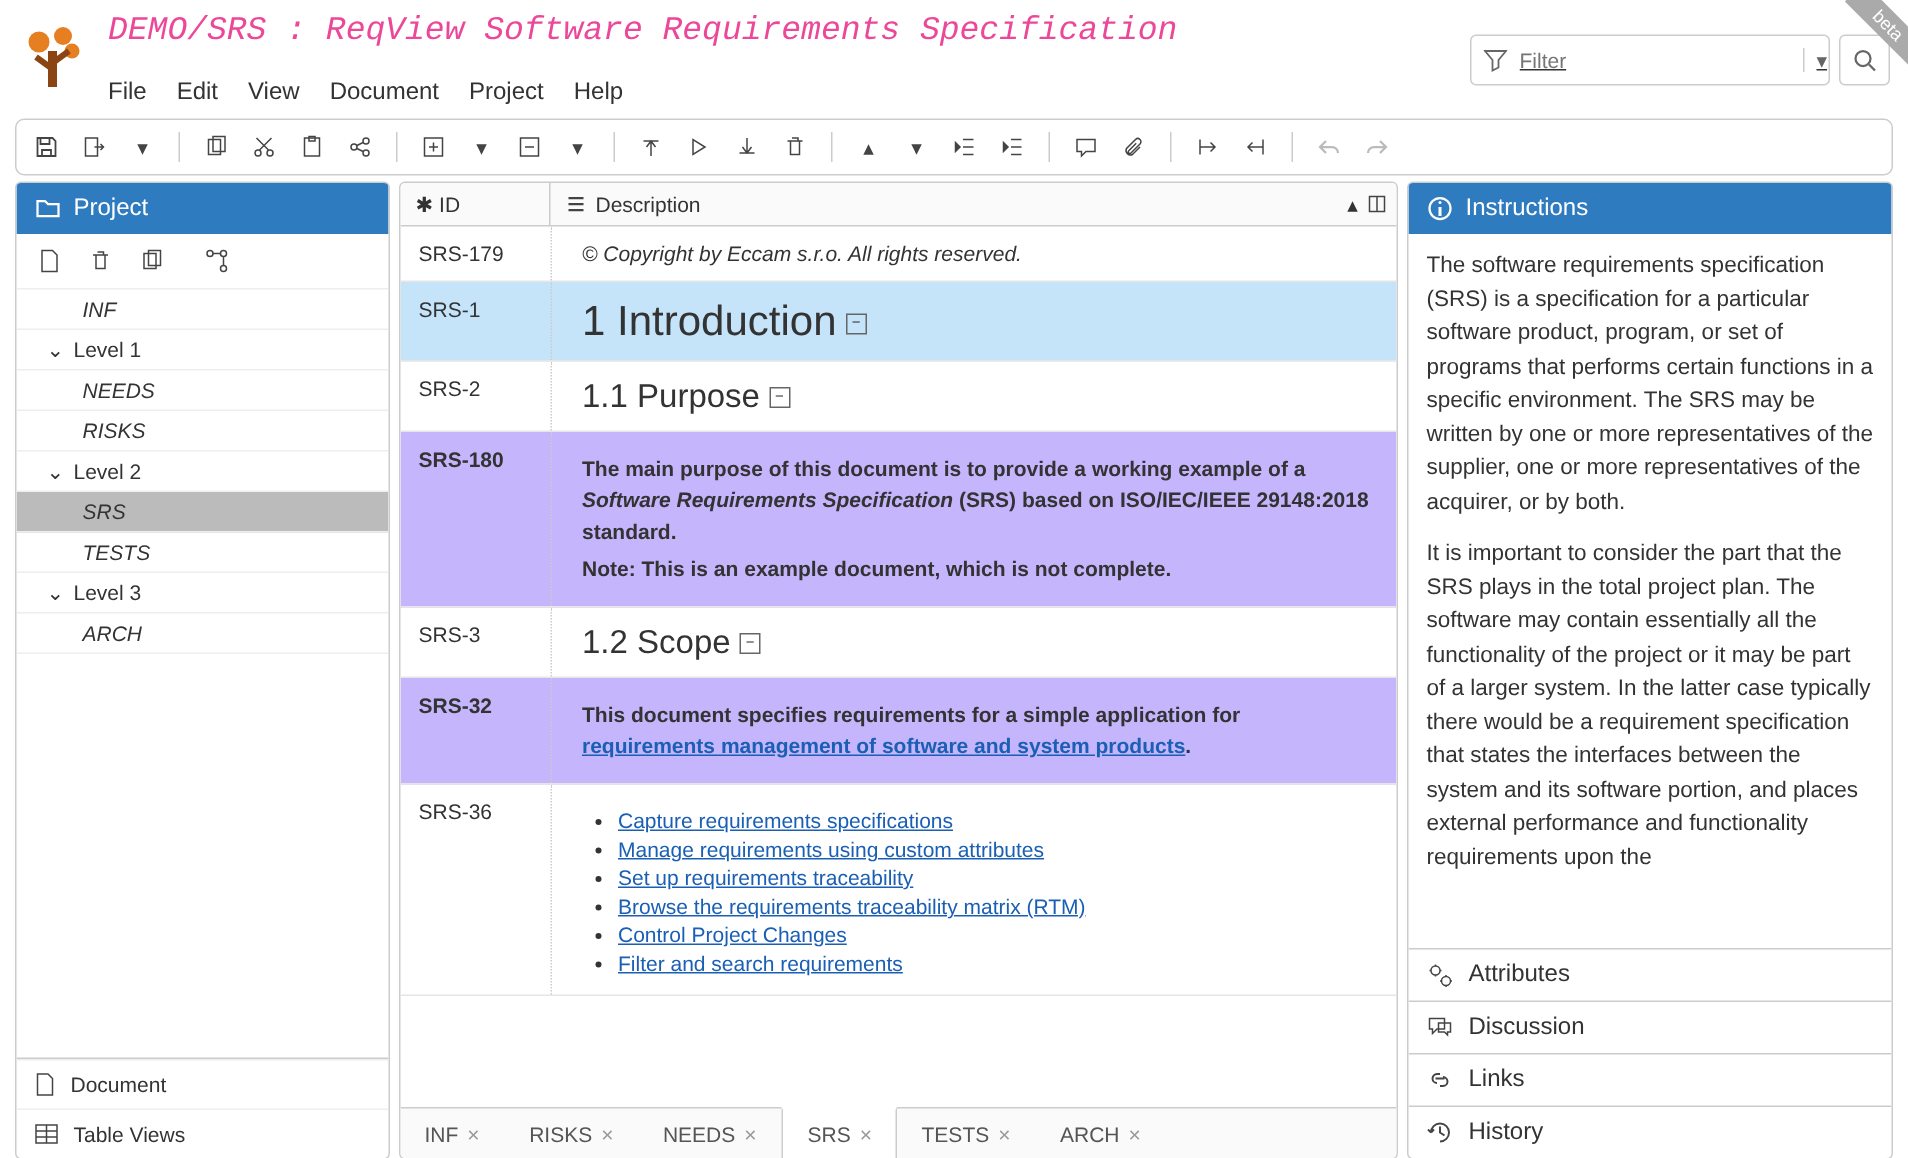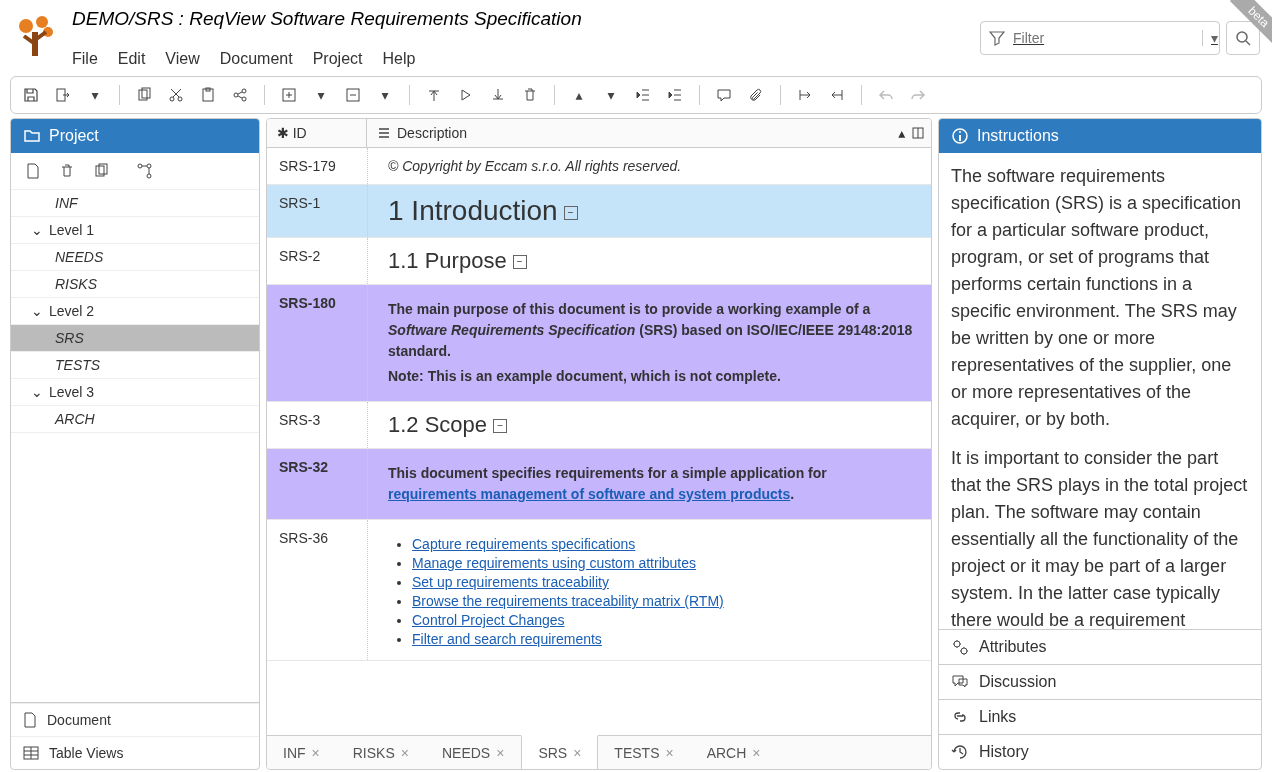--- a/index.html
+++ b/index.html
@@ -1,20 +1,20 @@
 <!DOCTYPE html>
 <html><head>
 <meta charset="utf-8">
 <style>
 * { box-sizing: border-box; margin: 0; padding: 0; }
 body { font-family: "Segoe UI", Arial, sans-serif; font-size: 14px; color: #333; background: #fff; width: 1272px; height: 772px; overflow: hidden; position: relative; }
 .header { display: flex; align-items: center; padding: 8px 12px 4px; gap: 12px; }
 .logo { width: 48px; height: 48px; }
 .title-area { flex: 1; }
-.title { font-size: 19px; font-style: italic; color: #000000; }
+.title { font-size: 22px; font-style: italic; color: #ec4899; font-family: Liberation Mono, monospace; }
 .menubar { display: flex; gap: 20px; margin-top: 20px; font-size: 16px; }
 .menubar span { cursor: pointer; }
 .filter-box { display: flex; align-items: center; border: 1px solid #ccc; border-radius: 4px; width: 240px; height: 34px; padding: 0 8px; gap: 8px; }
 .filter-box input { border: none; outline: none; flex: 1; font-size: 14px; color: #666; }
 .filter-caret { border-left: 1px solid #ccc; padding-left: 8px; color: #666; }
 .search-btn { width: 34px; height: 34px; border: 1px solid #ccc; border-radius: 4px; display: flex; align-items: center; justify-content: center; margin-left: 6px; }
 .beta-ribbon { position: absolute; top: 8px; right: -18px; background: #aaa; color: #fff; font-size: 12px; padding: 2px 20px; transform: rotate(45deg); }
 .toolbar { border: 1px solid #ccc; border-radius: 6px; margin: 4px 10px; padding: 6px 8px; display: flex; align-items: center; gap: 8px; }
 .toolbar .sep { width: 1px; height: 20px; background: #ccc; margin: 0 4px; }
 .tb-btn { width: 24px; height: 24px; display: flex; align-items: center; justify-content: center; color: #444; cursor: pointer; }
@@ -49,21 +49,21 @@
 .collapse-box { display: inline-block; width: 14px; height: 14px; border: 1px solid #666; font-size: 10px; line-height: 11px; text-align: center; margin-left: 6px; vertical-align: middle; }
 .rdesc p { margin: 4px 0; line-height: 1.5; }
 .rdesc a { color: #1a5fb4; text-decoration: underline; }
 .rdesc ul { margin: 6px 0 0 24px; }
 .rdesc ul li { margin: 3px 0; }
 .tabs { display: flex; border-top: 1px solid #ccc; background: #fafafa; }
 .tab { padding: 8px 16px; display: flex; align-items: center; gap: 6px; color: #555; cursor: pointer; border-right: 1px solid transparent; }
 .tab.active { background: #fff; border-left: 1px solid #ccc; border-right: 1px solid #ccc; margin-top: -1px; border-top: 2px solid #fff; }
 .tab .close { color: #999; font-size: 14px; }
 .right-panel { width: 324px; }
-.instr-body { flex: 1; overflow-y: scroll; padding: 10px 12px; font-size: 18px; line-height: 1.5; }
+.instr-body { flex: 1; overflow-y: scroll; padding: 10px 12px; font-size: 15px; line-height: 1.5; }
 .instr-body p { margin-bottom: 12px; }
 .accordion-item { border-top: 1px solid #ccc; padding: 8px 12px; display: flex; align-items: flex-start; gap: 10px; font-size: 16px; cursor: pointer; }
 svg { display: block; }
 </style>
 </head>
 <body>
 
 <div class="beta-ribbon">beta</div>
 
 <div class="header">

